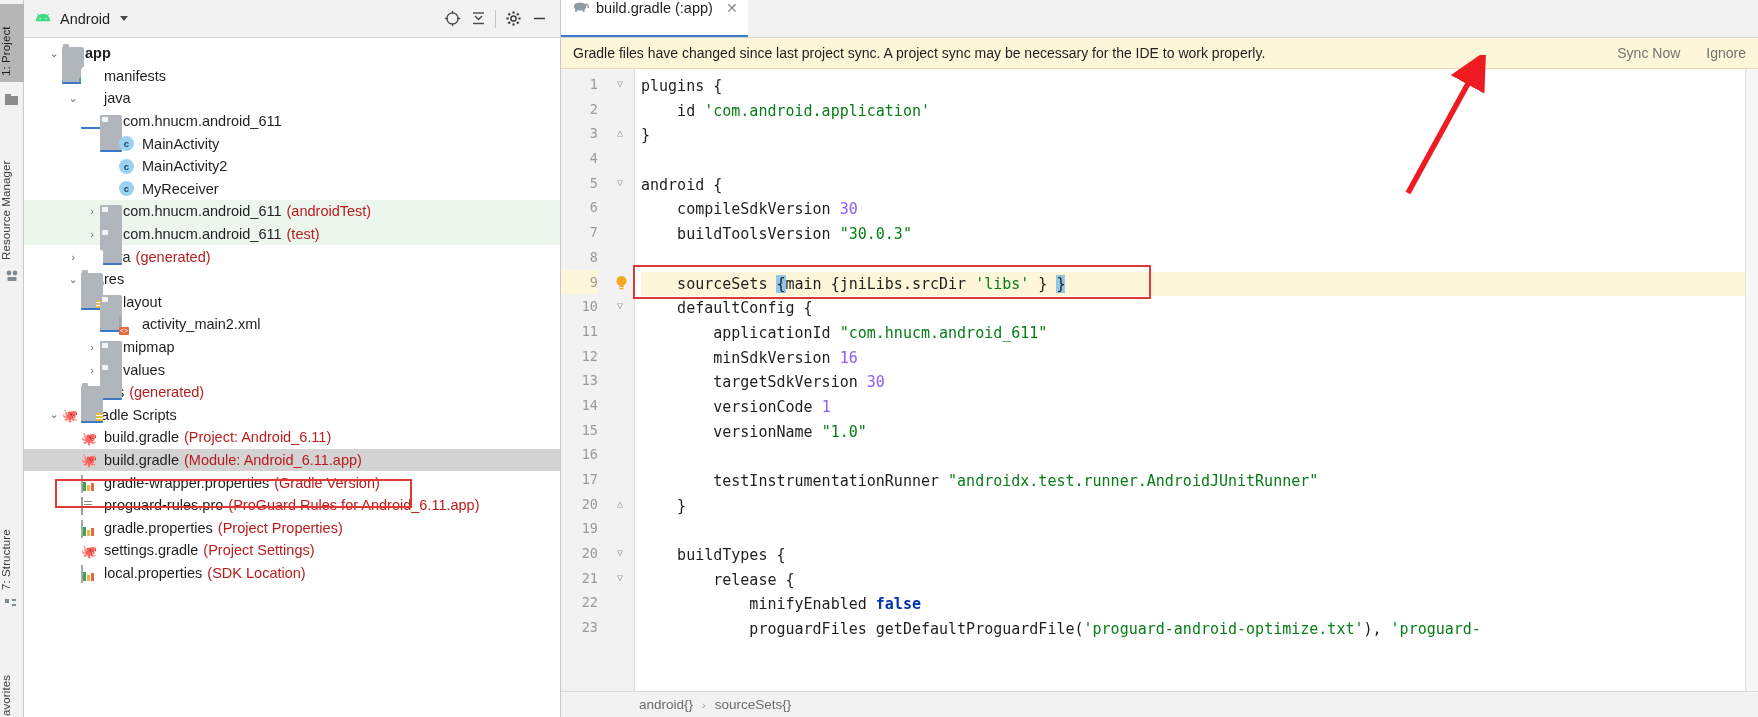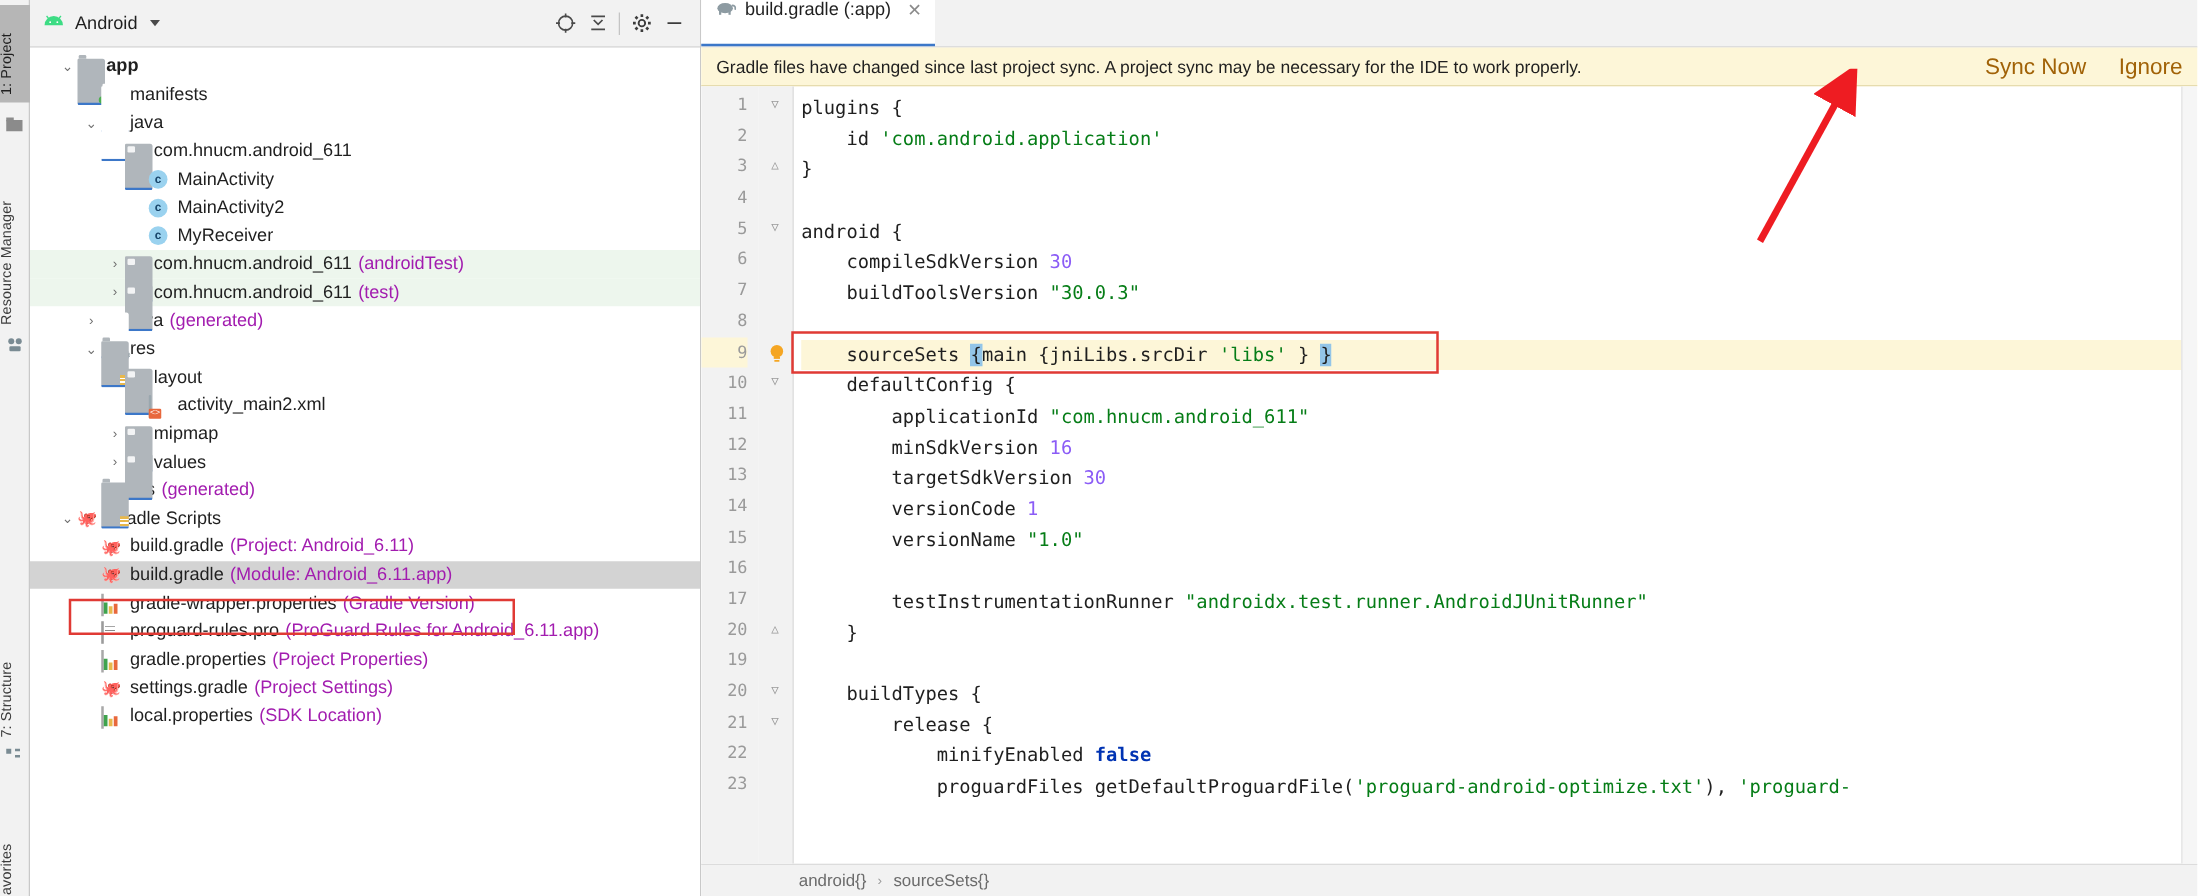--- a/index.html
+++ b/index.html
@@ -51,21 +51,21 @@
     font-size:14.5px; color:#1f1f1f; padding-left:0;
   }
   .trow.green{ background:#edf6ed; }
   .trow.sel{ background:#d3d3d3; }
   .twist{
     width:16px; height:16px; flex:0 0 16px; display:flex;
     align-items:center; justify-content:center; color:#6e6e6e; font-size:11px;
   }
   .ticon{ width:17px; height:17px; flex:0 0 17px; margin-right:6px; position:relative; }
   .tlabel{ }
-  .tdim{ color:#a21caf; margin-left:5px; }
+  .tdim{ color:#b91c1c; margin-left:5px; }
   .bold{ font-weight:bold; }
 
   
   .fold{ width:16px;height:13px;background:#9fcfe8;border-radius:1px 2px 1px 1px;
          position:relative; top:2px; }
   .fold.gray{ background:#b0b6bb; }
   .fold.badge::after{
     content:""; position:absolute; right:-1px; bottom:-1px; width:6px;height:6px;
     border-radius:50%; background:#4caf50;
   }
@@ -136,21 +136,21 @@
     display:flex; align-items:flex-start; padding:0 10px 0 12px; font-size:14.5px;
     gap:7px; color:#1f1f1f;
   }
   .tab-close{ color:#8b8b8b; font-size:14px; margin-left:6px; }
 
   .notify{
     height:31px; flex:0 0 31px; background:#fdf6d8; border-bottom:1px solid #e6dcae;
     display:flex; align-items:center; padding:0 12px 0 12px; font-size:14px; color:#1f1f1f;
   }
   .notify-actions{ margin-left:auto; display:flex; gap:26px; }
-  .notify-actions a{ color:#a16207; text-decoration:none; font-size:18px; }
+  .notify-actions a{ color:#737373; text-decoration:none; font-size:14px; }
 
   .code-wrap{ flex:1 1 auto; display:flex; position:relative; overflow:hidden;
               font-family:"DejaVu Sans Mono","Liberation Mono",monospace; }
   .gutter-num{
     width:46px; flex:0 0 46px; background:#f2f2f2; border-right:0;
     text-align:right; padding-right:9px; color:#9a9a9a; font-size:13.5px;
     padding-top:3px;
   }
   .gutter-mark{
     width:28px; flex:0 0 28px; background:#f2f2f2; border-right:1px solid #dcdcdc;

